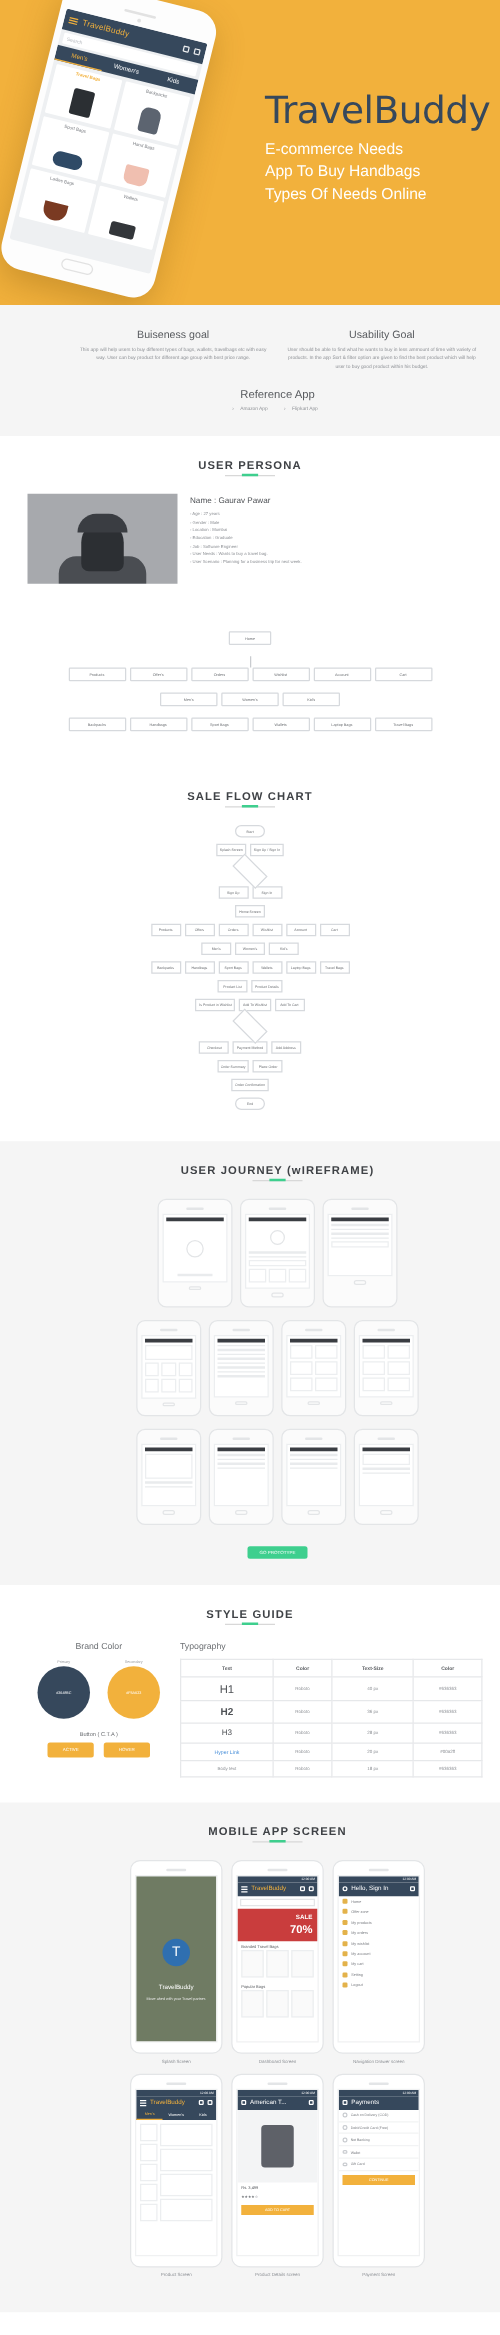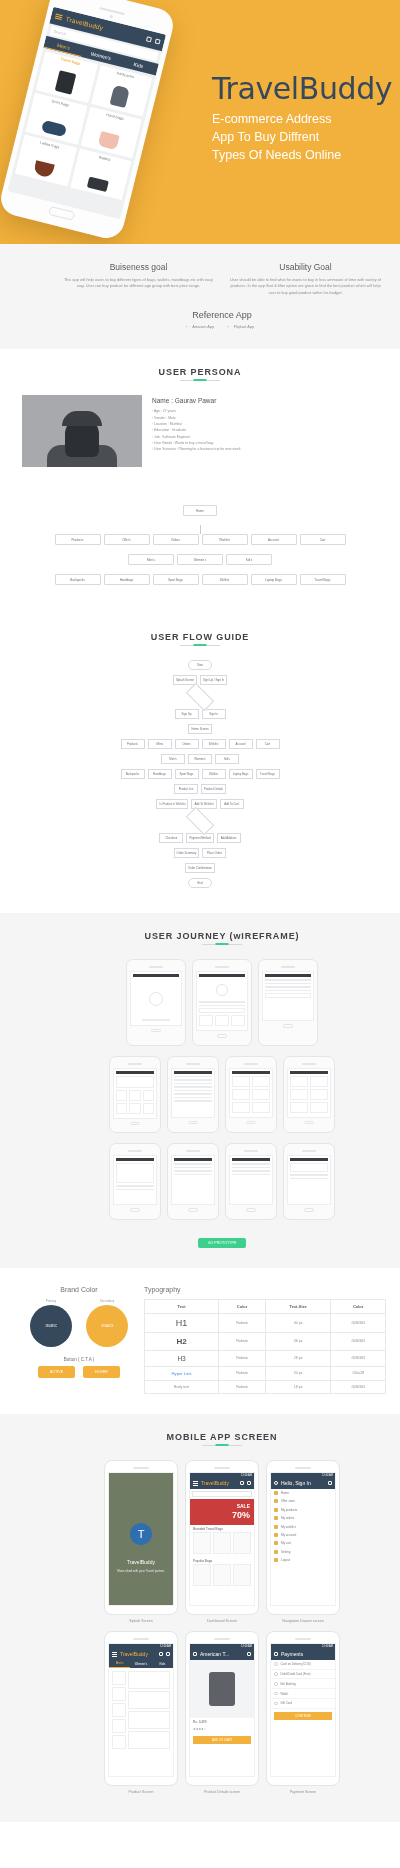--- a/index.html
+++ b/index.html
@@ -273,22 +273,22 @@
             <div class="hp-bag b-wallet"></div>
           </div>
         </div>
       </div>
       <div class="hp-home"></div>
     </div>
 
     <div class="hero-text">
       <div class="hero-title">TravelBuddy</div>
       <div class="hero-sub">
-        <div>E-commerce Address</div>
-        <div>App To Buy Diffrent</div>
+        <div>E-commerce Needs</div>
+        <div>App To Buy Handbags</div>
         <div>Types Of Needs Online</div>
       </div>
     </div>
   </section>
 
   <section class="sec gray" style="padding-top:4px;">
     <div class="goals">
       <div class="goal">
         <h3>Buiseness goal</h3>
         <p>This app will help users to buy different types of bags, wallets, travelbags etc with easy way. User can buy product for different age group with best price range.</p>
@@ -359,21 +359,21 @@
         <div class="node">Sport Bags</div>
         <div class="node">Wallets</div>
         <div class="node">Laptop Bags</div>
         <div class="node">Travel Bags</div>
       </div>
     </div>
   </section>
 
   <section class="sec white">
     <div class="sec-title">
-      <span>USER FLOW GUIDE</span>
+      <span>SALE FLOW CHART</span>
       <span class="ul-gray"></span>
       <span class="ul-green"></span>
     </div>
     <div class="flow">
       <div class="fl-row">
         <div class="fl-node fl-pill">Start</div>
       </div>
       <div class="fl-row">
         <div class="fl-node">Splash Screen</div>
         <div class="fl-node">Sign Up / Sign In</div>
@@ -604,20 +604,25 @@
         <div class="wf-home"></div>
       </div>
     </div>
 
     <div style="text-align:center;margin-top:6px;">
       <span class="wf-btn">GO PROTOTYPE</span>
     </div>
   </section>
 
   <section class="sec white">
+    <div class="sec-title">
+      <span>STYLE GUIDE</span>
+      <span class="ul-gray"></span>
+      <span class="ul-green"></span>
+    </div>
     <div class="sg">
       <div class="sg-left">
         <h4>Brand Color</h4>
         <div class="swatches">
           <div class="sw-item">
             <div class="sw-cap">Primary</div>
             <div class="sw primary">#36485C</div>
           </div>
           <div class="sw-item">
             <div class="sw-cap">Secondary</div>

